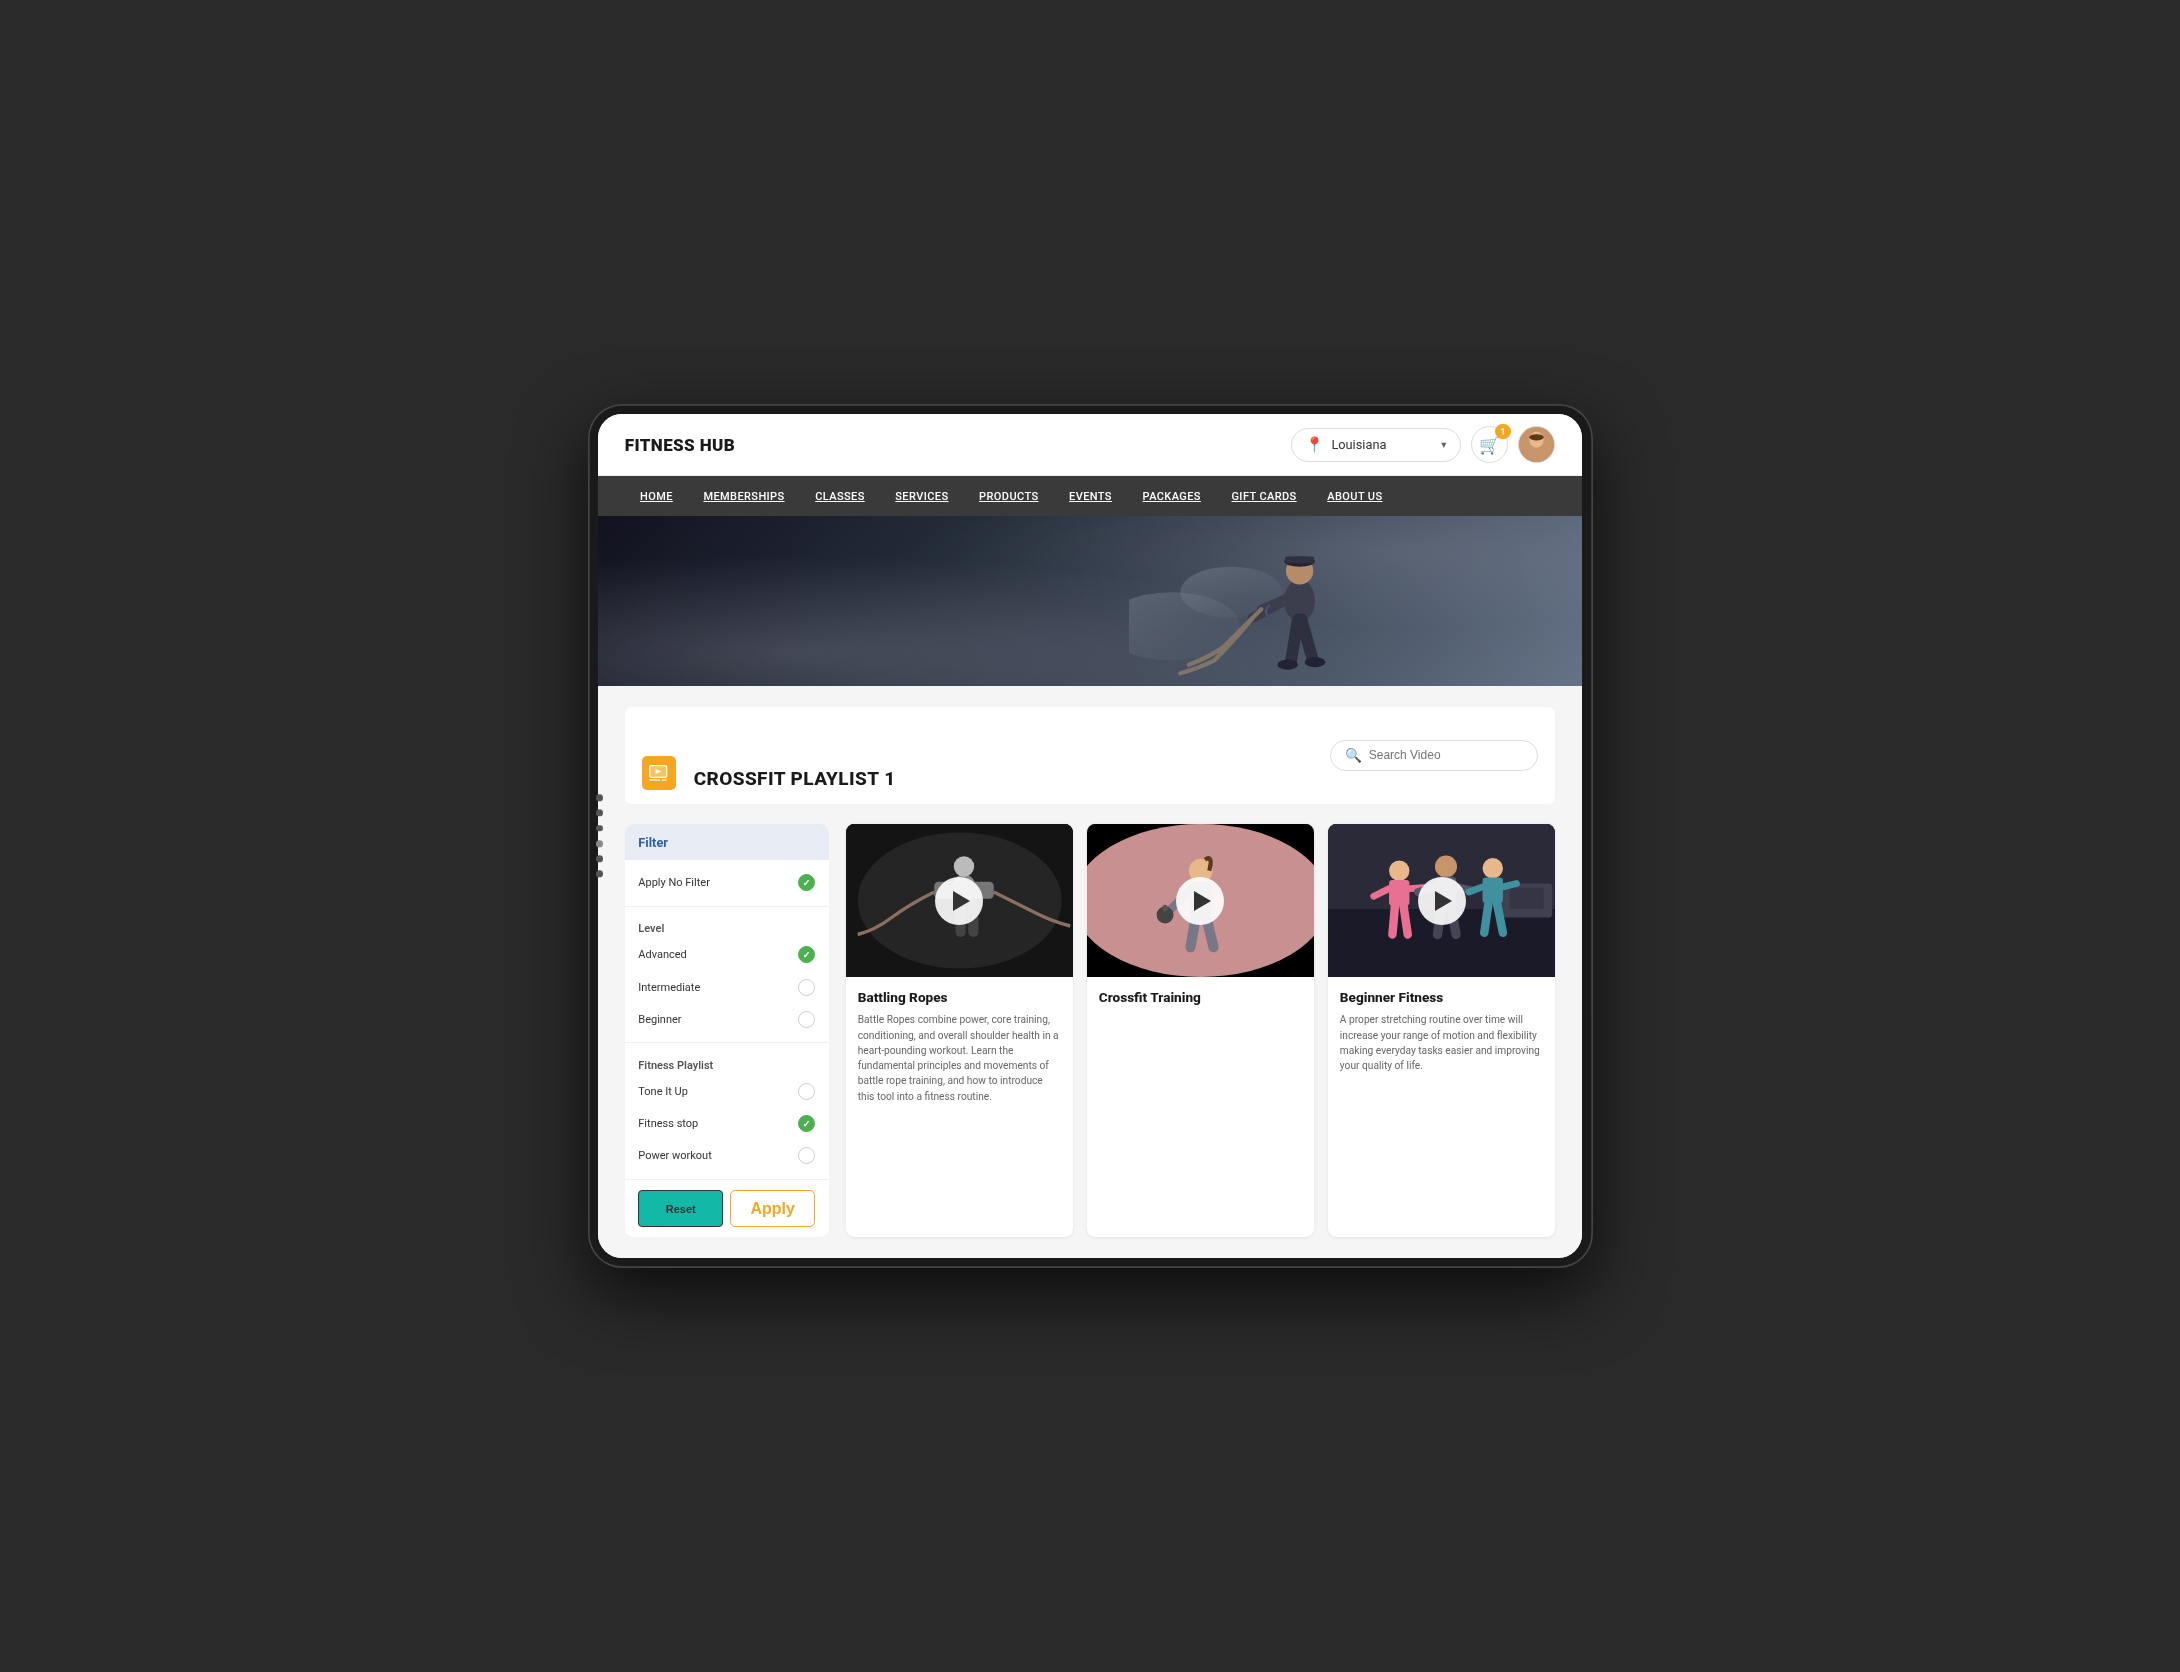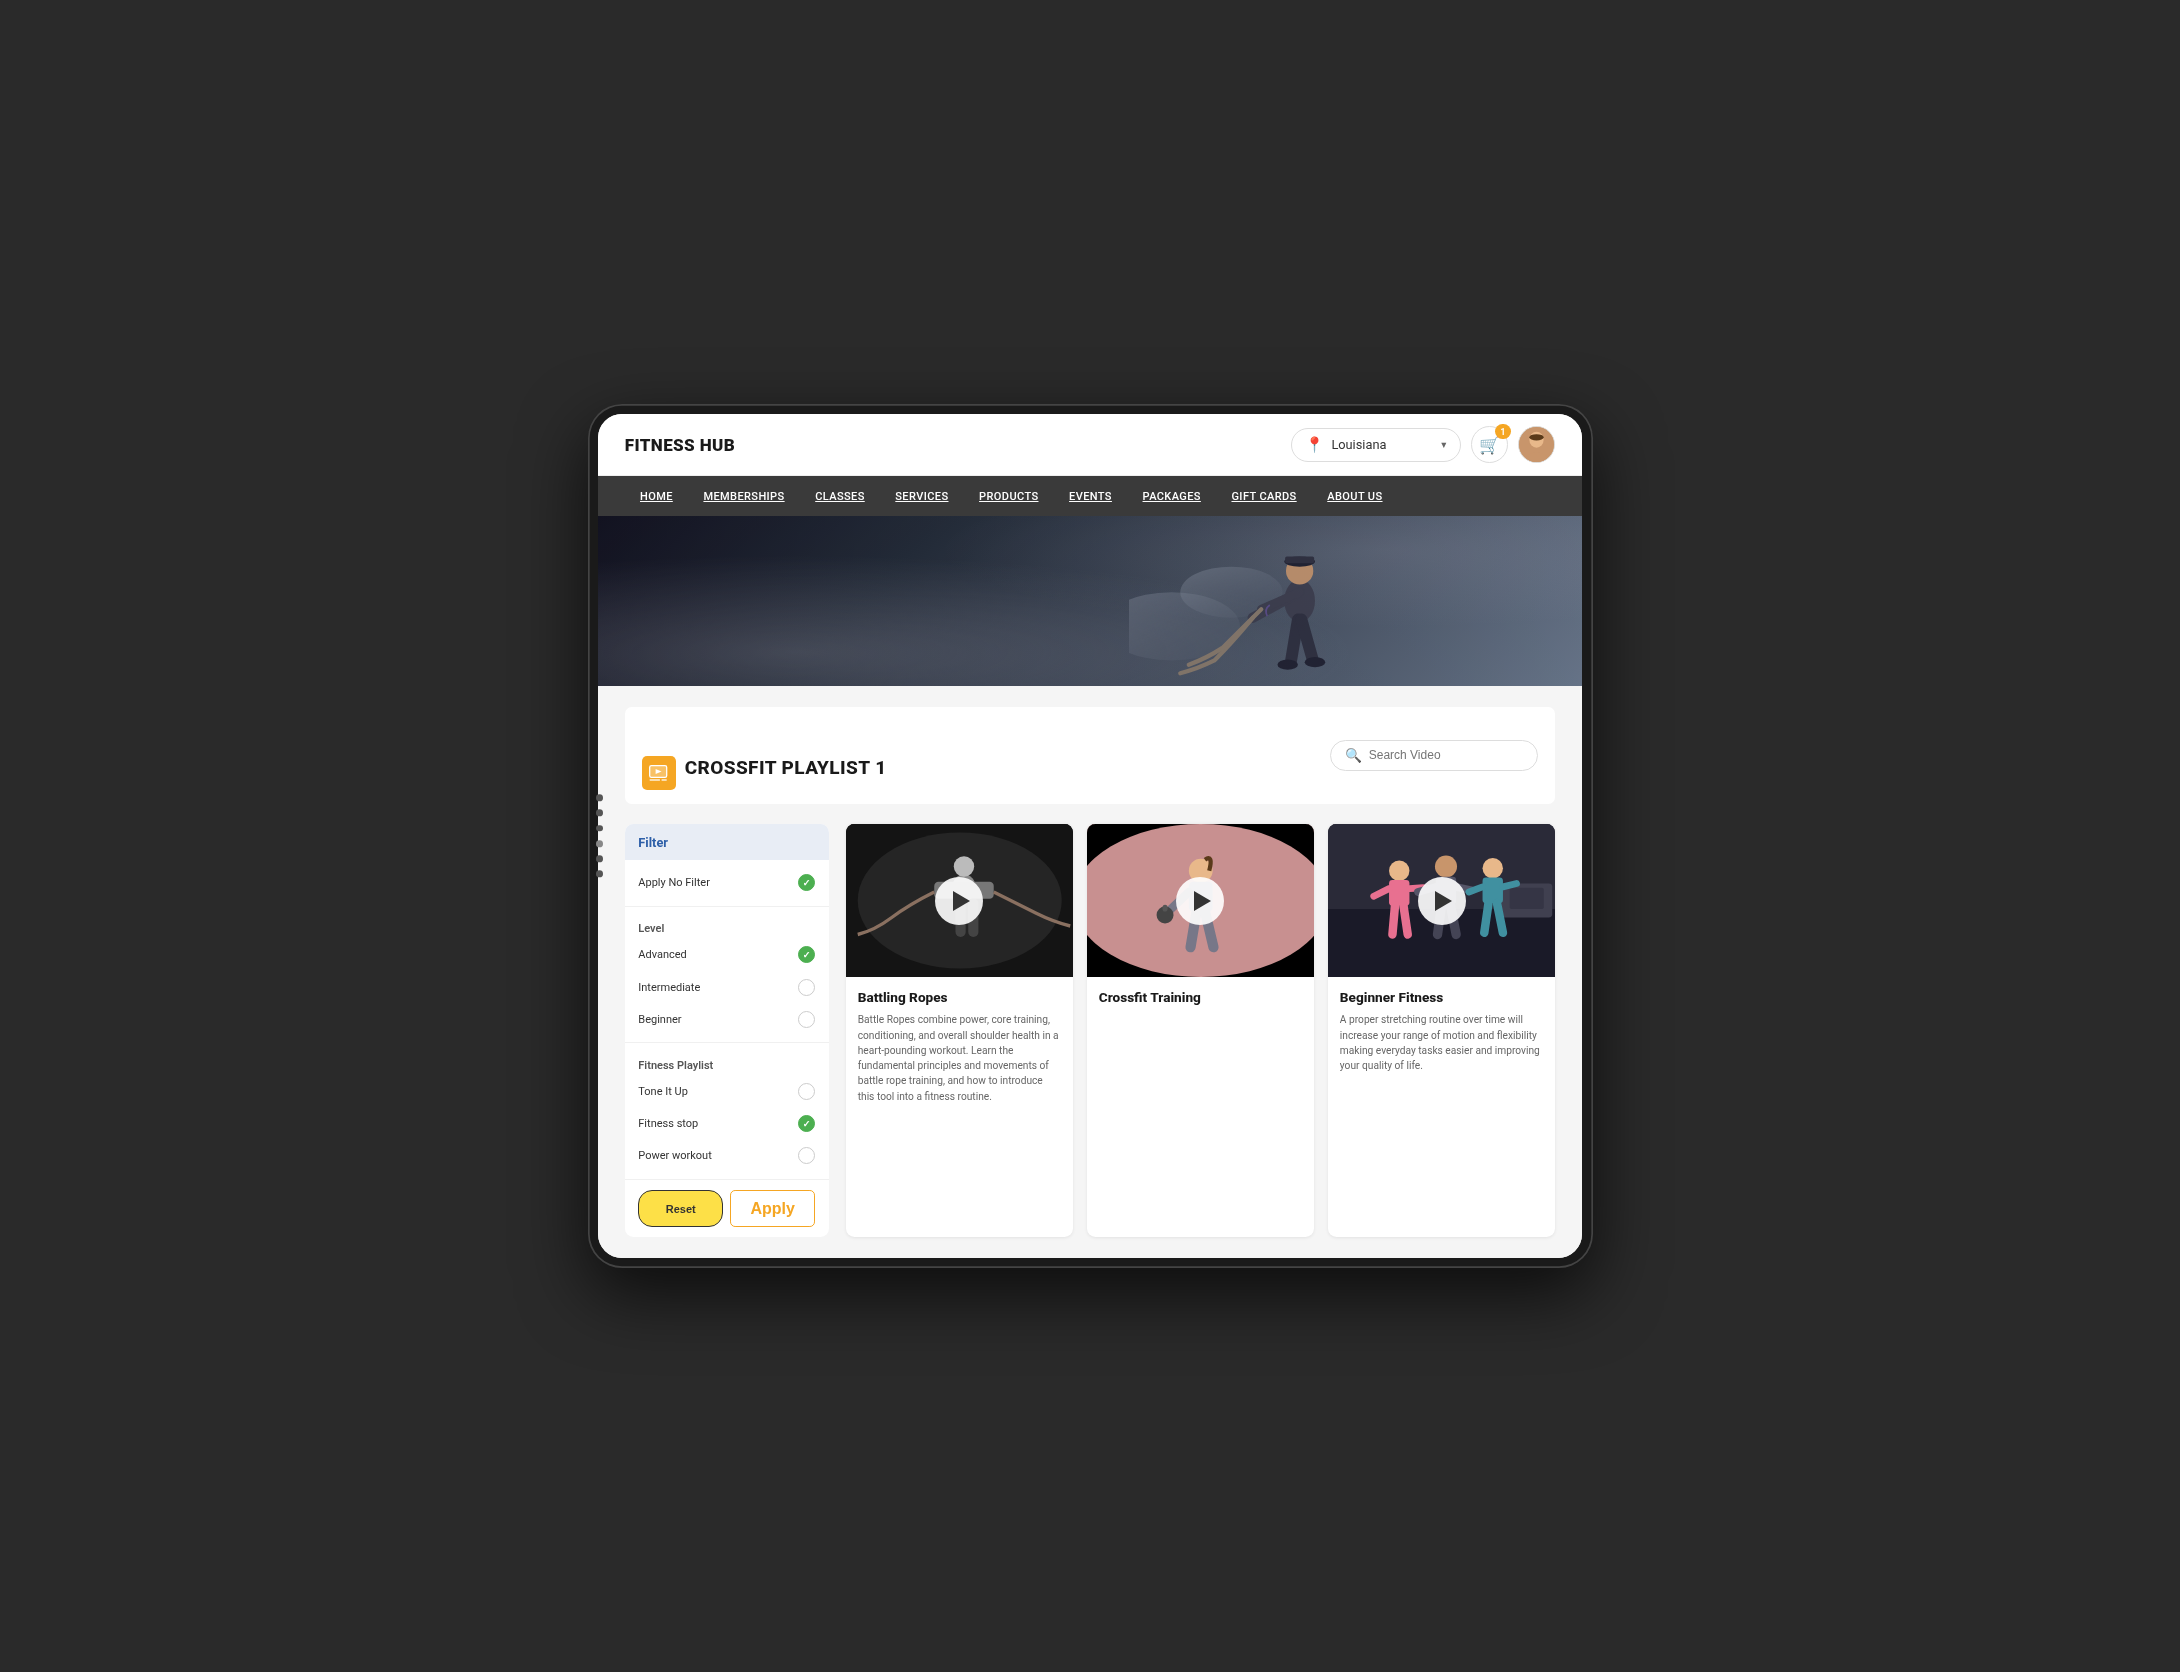--- a/index.html
+++ b/index.html
@@ -177,22 +177,22 @@
       display: flex;
       align-items: center;
       justify-content: space-between;
       margin-bottom: 20.4px;
       background: #fff;
       padding: 13.6px 17px;
       border-radius: 6.8px;
     }
     .page-title-left {
       display: flex;
-      align-items: flex-start;
-      gap: 9px;
+      align-items: flex-end;
+      gap: 18px;
       margin-top: 36px;
     }
     .playlist-icon {
       width: 34px;
       height: 34px;
       background: #f5a623;
       border-radius: 5.1px;
       display: flex;
       align-items: center;
       justify-content: center;
@@ -289,22 +289,22 @@
     }
     .filter-actions {
       display: flex;
       gap: 6.8px;
       padding: 10.2px 13.6px;
     }
     .btn-reset {
       flex: 1;
       padding: 8.5px;
       border: 1.3px solid #333;
-      background: #fde047;
-      border-radius: 14px;
+      background: #14b8a6;
+      border-radius: 4px;
       font-size: 11px;
       font-weight: 600;
       cursor: pointer;
       color: #333;
     }
     .btn-apply {
       flex: 1;
       padding: 8.5px;
       border: 1.3px solid #f5a623;
       background: #fff;

